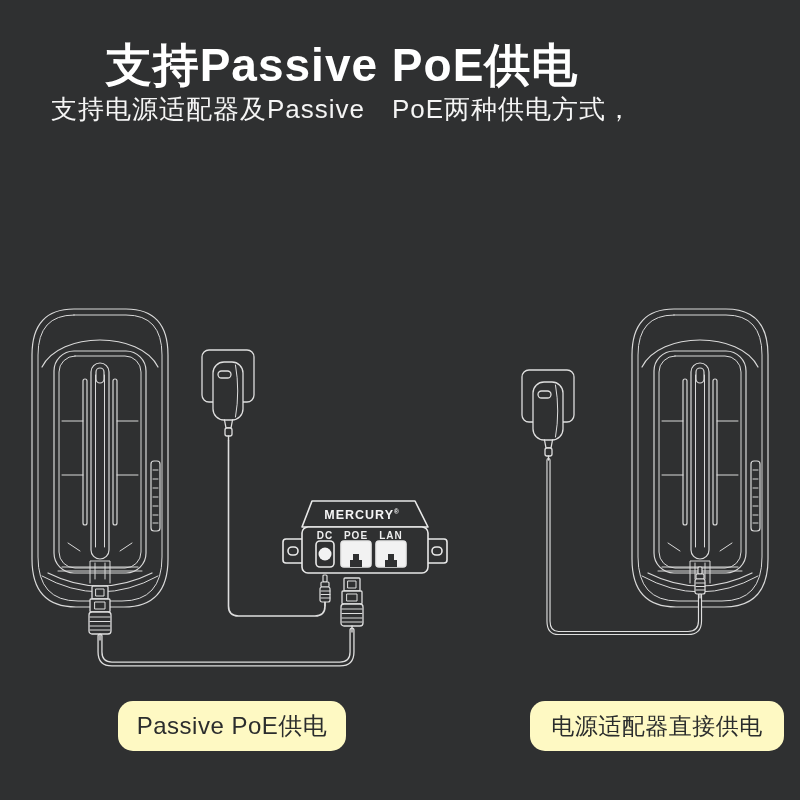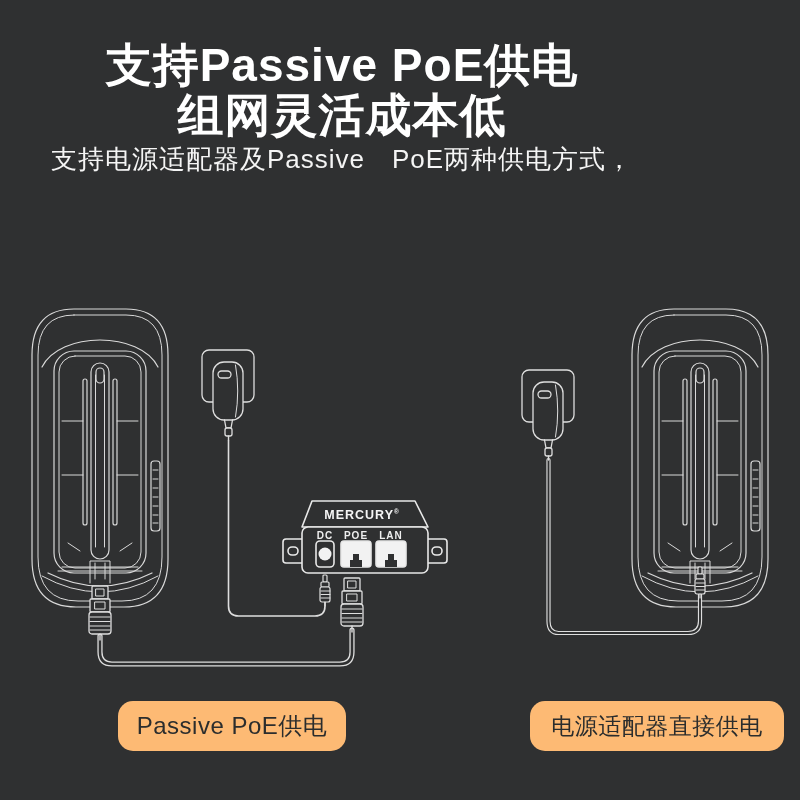--- a/index.html
+++ b/index.html
@@ -14,35 +14,34 @@
   .title-line{
     font-size:46px;font-weight:700;line-height:50px;letter-spacing:1px;color:#ffffff;
   }
   .subtitle{}
   .subtitle-line{
     font-size:26px;font-weight:400;line-height:38px;letter-spacing:1px;color:#f5f5f5;
   }
   .diagram-svg{position:absolute;left:0;top:290px;width:800px;height:400px;}
   .caption{
     position:absolute;top:701px;height:50px;
-    background:#fdba74;border-radius:15px;
+    background:#fef9c3;border-radius:15px;
     display:flex;align-items:center;justify-content:center;
     color:#2b2d2d;font-weight:500;letter-spacing:0.5px;
   }
   .caption-left{left:118px;width:228px;font-size:24px;}
   .caption-right{left:530px;width:254px;font-size:23px;}
 </style>
 </head>
 <body>
 
 <div class="stage">
 
   <div class="header">
     <div class="title-line">支持Passive PoE供电</div>
-    <div class="title-line">组网灵活成本低</div>
     <div class="subtitle">
       <div class="subtitle-line">支持电源适配器及Passive　PoE两种供电方式，</div>
     </div>
   </div>
 
   <svg class="diagram-svg" viewBox="0 0 800 400">
     <defs>
 
       <g id="cpe" stroke="#d9d9d9" stroke-width="1.2" fill="none" stroke-linecap="round" stroke-linejoin="round">
         <path d="M46,4 H98 Q140,4 140,50 V254 Q140,302 96,302 H48 Q4,302 4,254 V50 Q4,4 46,4 Z"></path>

